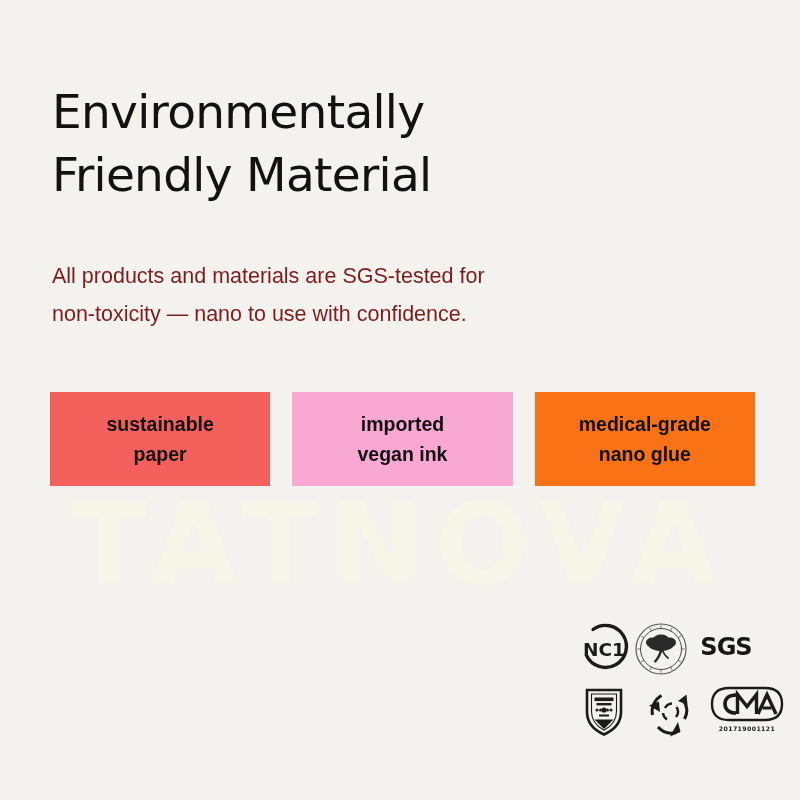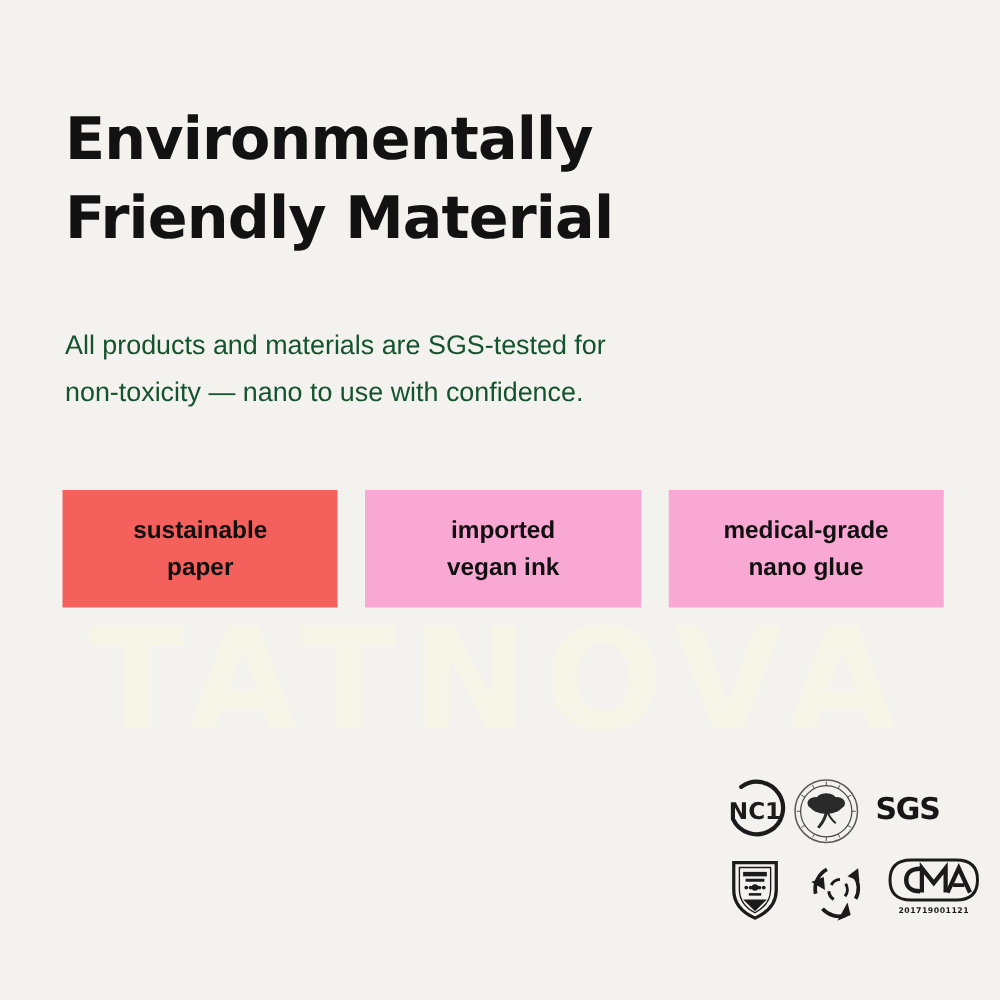--- a/index.html
+++ b/index.html
@@ -45,39 +45,39 @@
   }
 
   
   .headline {
     position: absolute;
     left: 52px;
     top: 50px;
     width: 680px;
     font-family: "DejaVu Sans", sans-serif;
     font-size: 47px;
-    font-weight: 700;
+    font-weight: 400;
     line-height: 1.34;
     letter-spacing: -0.7px;
     color: #121212;
   }
   .headline .line {
     display: block;
   }
 
   
   .subtitle {
     position: absolute;
     left: 52px;
     top: 235px;
     width: 620px;
     font-size: 21.5px;
     font-weight: 400;
     line-height: 1.78;
-    color: #14532d;
+    color: #7f1d1d;
   }
   .subtitle .line {
     display: block;
   }
 
   
   .tag-row {
     position: absolute;
     left: 50px;
     top: 392px;
@@ -165,21 +165,21 @@
 
   <div class="tag-row">
     <div class="tag" style="background: rgb(244, 96, 92);">
       <span class="tline">sustainable</span>
       <span class="tline">paper</span>
     </div>
     <div class="tag" style="background: #f9a8d4;">
       <span class="tline">imported</span>
       <span class="tline">vegan ink</span>
     </div>
-    <div class="tag" style="background: #f9a8d4;">
+    <div class="tag" style="background: #f97316;">
       <span class="tline">medical-grade</span>
       <span class="tline">nano glue</span>
     </div>
   </div>
 
   <div class="certs">
 
     <div class="cert-row row1">
 
       <div class="cert nc1">

